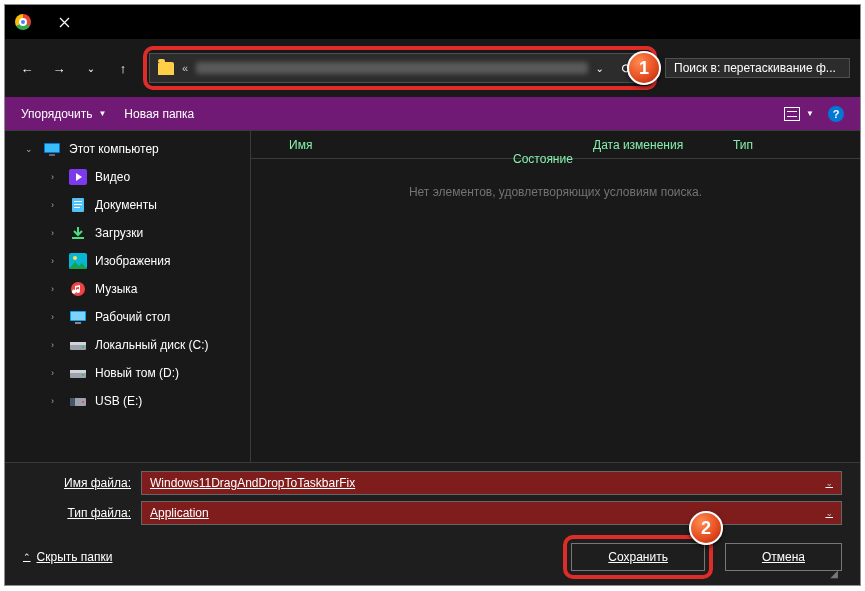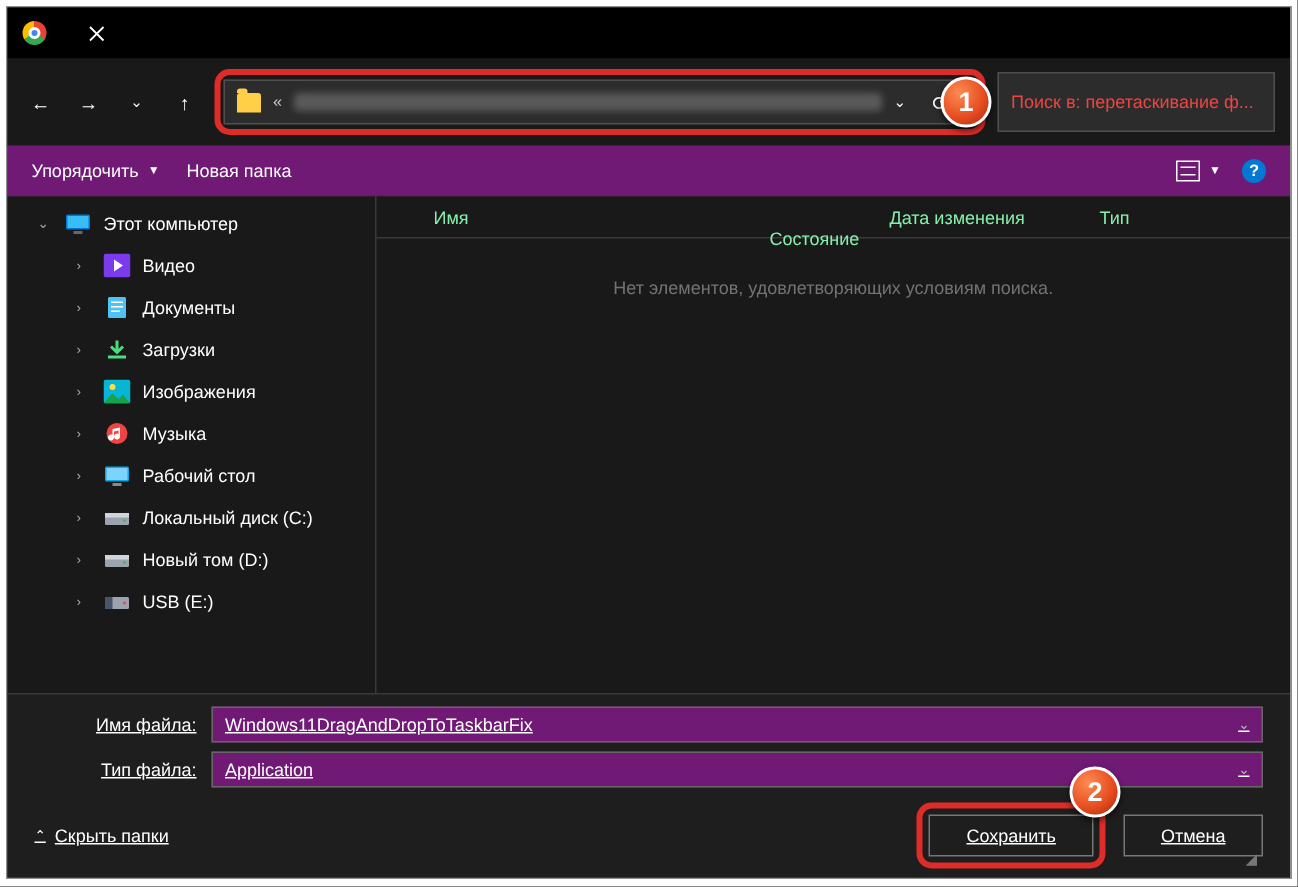--- a/index.html
+++ b/index.html
@@ -15,21 +15,21 @@
 .addr-wrap { flex:1; position:relative; }
 .highlight-addr { border: 4px solid #de2c28; border-radius: 10px; padding: 2px; display:flex; align-items:center; height: 44px; }
 .addr-bar { flex:1; height: 30px; background:#2c2c2c; border:1px solid #4f4f4f; display:flex; align-items:center; padding:0 8px; gap:8px; }
 .folder-ico { width:16px; height:13px; background:#ffcf48; border-radius:2px 2px 0 0; position:relative; }
 .folder-ico::before { content:""; position:absolute; top:-3px; left:0; width:7px; height:3px; background:#ffcf48; border-radius:2px 2px 0 0; }
 .addr-blur { flex:1; height:12px; background:#5a5a5a; border-radius:3px; filter: blur(2.5px); }
 .addr-chev { font-size:10px; color:#fff; }
 .refresh { width:30px; display:flex; align-items:center; justify-content:center; font-size:13px; }
 .marker { position:absolute; width:34px; height:34px; border-radius:50%; background: radial-gradient(circle at 35% 30%, #ff8b53, #e44a1e 60%, #9a2a0d); border:2px solid #fff; color:#fff; display:flex; align-items:center; justify-content:center; font-weight:700; font-size:18px; box-shadow:0 2px 4px rgba(0,0,0,.6); z-index:5; }
 .marker-1 { right:-4px; top:50%; transform:translateY(-50%); }
-.search { width:185px; height:40px; background:#2c2c2c; border:1px solid #4f4f4f; padding:0 8px; color:#ef4444; font-size:12px; display:flex; align-items:center; overflow:hidden; white-space:nowrap; }
+.search { width:185px; height:20px; background:#2c2c2c; border:1px solid #4f4f4f; padding:0 8px; color:#ffffff; font-size:12px; display:flex; align-items:center; overflow:hidden; white-space:nowrap; }
 .toolbar { height:34px; display:flex; align-items:center; padding:0 16px; gap:18px; background:#701a75; border-bottom:1px solid #3a3a3a; }
 .toolbar-btn { font-size:12px; display:flex; align-items:center; gap:6px; }
 .toolbar .right { margin-left:auto; display:flex; align-items:center; gap:14px; }
 .view-ico { width:16px; height:14px; border:1px solid #fff; position:relative; }
 .view-ico::before, .view-ico::after { content:""; position:absolute; left:2px; right:2px; height:1px; background:#fff; }
 .view-ico::before { top:3px; } .view-ico::after { bottom:3px; }
 .help-ico { width:16px; height:16px; border-radius:50%; background:#0078d4; color:#fff; font-size:11px; display:flex; align-items:center; justify-content:center; font-weight:600; }
 .main { flex:1; display:flex; min-height:0; background:#191919; }
 .sidebar { width:246px; border-right:1px solid #3a3a3a; overflow:hidden; padding-top:4px; }
 .tree-item { height:28px; display:flex; align-items:center; padding-left:10px; gap:8px; font-size:12px; }
@@ -40,26 +40,26 @@
 .content { flex:1; display:flex; flex-direction:column; }
 .col-headers { height:28px; display:flex; align-items:center; border-bottom:1px solid #3a3a3a; font-size:12px; color:#86efac; }
 .col-name { width:262px; padding-left:38px; }
 .col-state { width:80px;margin-top:28px; }
 .col-date { width:140px; }
 .col-type { flex:1; }
 .empty-msg { text-align:center; color:#737373; font-size:12px; padding-top:26px; }
 .bottom { background:#1e1e1e; border-top:1px solid #3a3a3a; padding:8px 18px 4px;text-decoration:underline; }
 .field-row { display:flex; align-items:center; margin-bottom:6px; }
 .field-label { width:118px; text-align:right; padding-right:10px; font-size:12px; }
-.field-input { flex:1; height:24px; background:#701a75; border:1px solid #666; padding:0 8px; font-size:12px; color:#fff; display:flex; align-items:center; justify-content:space-between; }
+.field-input { flex:1; height:24px; background:#7f1d1d; border:1px solid #666; padding:0 8px; font-size:12px; color:#fff; display:flex; align-items:center; justify-content:space-between; }
 .field-input .dd { font-size:9px; color:#bbb; }
 .footer { display:flex; align-items:center; padding:4px 0 2px; position:relative; }
 .hide-folders { font-size:12px; display:flex; align-items:center; gap:6px; }
 .btn-group { margin-left:auto; display:flex; gap:12px; align-items:center; position:relative; }
-.btn { height:28px; padding:0 24px; border:1px solid #777; background:transparent; color:#fff; font-size:12px; display:flex; align-items:center; justify-content:center; }
+.btn { height:28px; padding:0 36px; border:1px solid #777; background:transparent; color:#fff; font-size:12px; display:flex; align-items:center; justify-content:center; }
 .highlight-save { border:4px solid #de2c28; border-radius:10px; padding:4px; position:relative; }
 .marker-2 { right:-14px; top:-28px; }
 .resize { position:absolute; right:4px; bottom:2px; font-size:10px; color:#777; }
 </style>
 </head>
 <body>
 
 <div class="window">
 
   <div class="titlebar">

